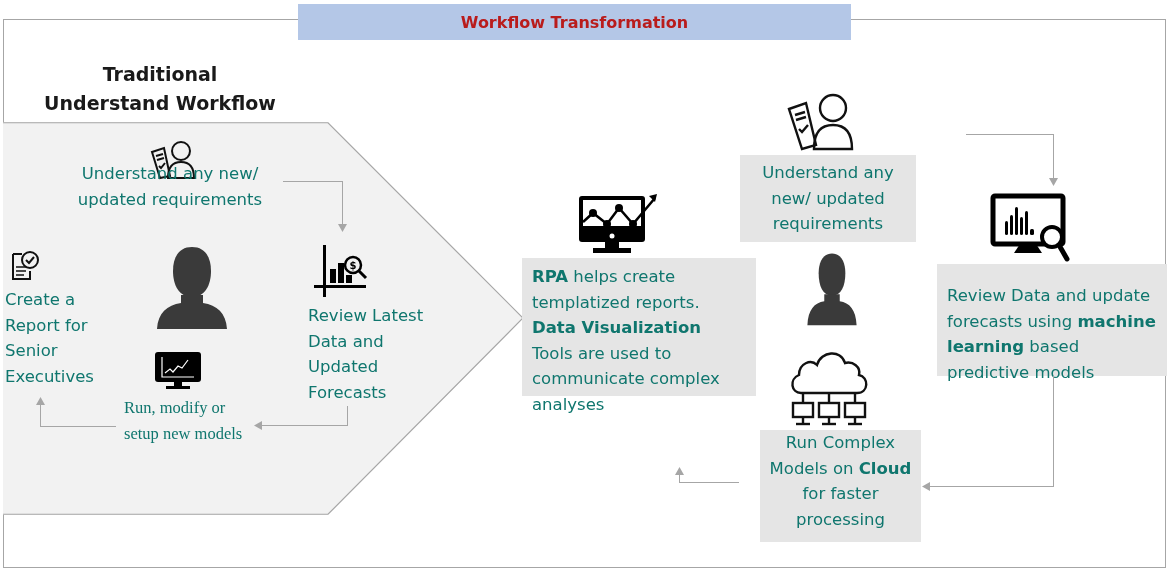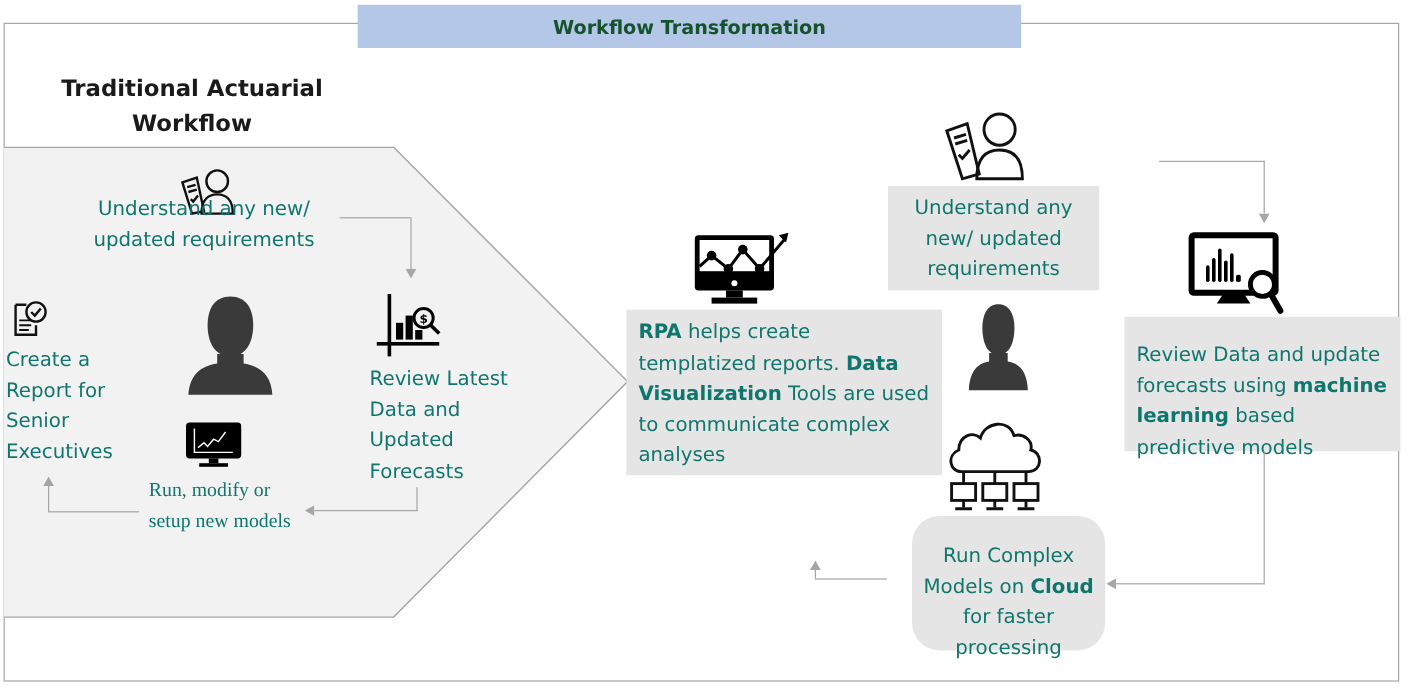--- a/index.html
+++ b/index.html
@@ -2,42 +2,42 @@
 <html><head>
 <meta charset="utf-8">
 <style>
   html, body { margin:0; padding:0; background:#ffffff; }
   body { width:1173px; height:574px; position:relative; overflow:hidden;
          font-family:"DejaVu Sans", "Liberation Sans", sans-serif; color:#1a1a1a; }
   .abs { position:absolute; }
   .frame { left:3px; top:19px; width:1163px; height:549px; border:1.5px solid #a6a6a6; box-sizing:border-box; background:#fff; }
   .title-bar { left:298px; top:4px; width:553px; height:36px; background:#b4c7e7;
                display:flex; align-items:center; justify-content:center;
-               font-weight:bold; font-size:16px; color:#14532d; }
+               font-weight:bold; font-size:16px; color:#b91c1c; }
   .trad-title { left:40px; top:60px; width:240px; text-align:center; font-weight:bold; font-size:19px; line-height:29px; }
   .chevron { left:3px; top:122px; width:520px; height:393px; }
   .txt { font-size:16.5px; line-height:25.5px; color:#0f766e; }
   .center { text-align:center; }
   .gbox { background:#e5e5e5; }
   .line { position:absolute; background:#a6a6a6; }
   svg { display:block; }
 </style>
 </head>
 <body>
 
 <div class="abs frame"></div>
 
 <svg class="abs chevron" viewBox="0 0 520 393">
   <polygon points="0,0 325,0 520,196 325,393 0,393" fill="#f2f2f2" stroke="none"></polygon>
   <polyline points="0,0.75 325,0.75 520,196 325,392.25 0,392.25" fill="none" stroke="#a6a6a6" stroke-width="1.2"></polyline>
 </svg>
 
 <div class="abs title-bar">Workflow Transformation</div>
 
-<div class="abs trad-title">Traditional Actuarial Workflow</div>
+<div class="abs trad-title">Traditional Understand Workflow</div>
 
 <svg class="abs" style="left:148px;top:138px;" width="52" height="44" viewBox="0 0 52 44">
   <g fill="none" stroke="#111" stroke-width="2">
     <path d="M4 14 L16 10 L22 38 L12 40 Z"></path>
     <path d="M8 18 L15 16 M9 22 L16 20 M11 28 L13 30 L17 25"></path>
     <circle cx="33" cy="13" r="9"></circle>
     <path d="M20 40 C20 28 26 24 33 24 C40 24 46 28 46 40 Z"></path>
   </g>
 </svg>
 <div class="abs txt center" style="left:60px;top:161px;width:220px;">Understand any new/ updated requirements</div>
@@ -101,21 +101,21 @@
   <rect x="30" y="52" width="14" height="6" fill="#000"></rect>
   <rect x="18" y="58" width="38" height="5" fill="#000"></rect>
   <polyline points="8,32 18,23 32,34 44,18 58,34 80,8" fill="none" stroke="#000" stroke-width="2.5"></polyline>
   <circle cx="18" cy="23" r="4" fill="#000"></circle>
   <circle cx="32" cy="34" r="4" fill="#000"></circle>
   <circle cx="44" cy="18" r="4" fill="#000"></circle>
   <circle cx="58" cy="34" r="4" fill="#000"></circle>
   <polygon points="82,4 74,6 80,12" fill="#000"></polygon>
 </svg>
 
-<div class="abs gbox txt" style="left:522px;top:258px;width:263px;height:138px;box-sizing:border-box;padding:6px 10px;">
+<div class="abs gbox txt" style="left:522px;top:258px;width:234px;height:138px;box-sizing:border-box;padding:6px 10px;">
   <b>RPA</b><span> helps create templatized reports. </span><b>Data Visualization</b><span>  Tools are used to communicate complex analyses</span>
 </div>
 
 <svg class="abs" style="left:786px;top:89px;" width="72" height="64" viewBox="0 0 72 64">
   <g fill="none" stroke="#111" stroke-width="2.4">
     <path d="M3 20 L20 14 L30 56 L16 60 Z"></path>
     <path d="M9 26 L19 23 M10 31 L20 28 M13 40 L16 43 L22 36"></path>
     <circle cx="47" cy="19" r="13"></circle>
     <path d="M28 60 C28 42 36 36 47 36 C58 36 66 42 66 60 Z"></path>
   </g>
@@ -165,21 +165,21 @@
     <rect x="32" y="58" width="20" height="14"></rect>
     <rect x="58" y="58" width="20" height="14"></rect>
     <line x1="16" y1="72" x2="16" y2="78"></line>
     <line x1="42" y1="72" x2="42" y2="78"></line>
     <line x1="68" y1="72" x2="68" y2="78"></line>
     <line x1="9" y1="79" x2="23" y2="79"></line>
     <line x1="35" y1="79" x2="49" y2="79"></line>
     <line x1="61" y1="79" x2="75" y2="79"></line>
   </g>
 </svg>
-<div class="abs gbox txt center" style="left:760px;top:430px;width:161px;height:112px;box-sizing:border-box;padding:20px 6px;border-radius:23px;">
+<div class="abs gbox txt center" style="left:760px;top:430px;width:161px;height:112px;box-sizing:border-box;padding:0 6px;">
   <span>Run Complex Models on </span><b>Cloud</b><span> for faster processing</span>
 </div>
 
 <div class="line" style="left:679px;top:482px;width:60px;height:1px;"></div>
 <div class="line" style="left:679px;top:474px;width:1px;height:8px;"></div>
 <svg class="abs" style="left:675px;top:467px;" width="9" height="8">
     <polygon points="4.5,0 9,8 0,8" fill="#a6a6a6"></polygon>
   </svg>
 
 </body></html>

